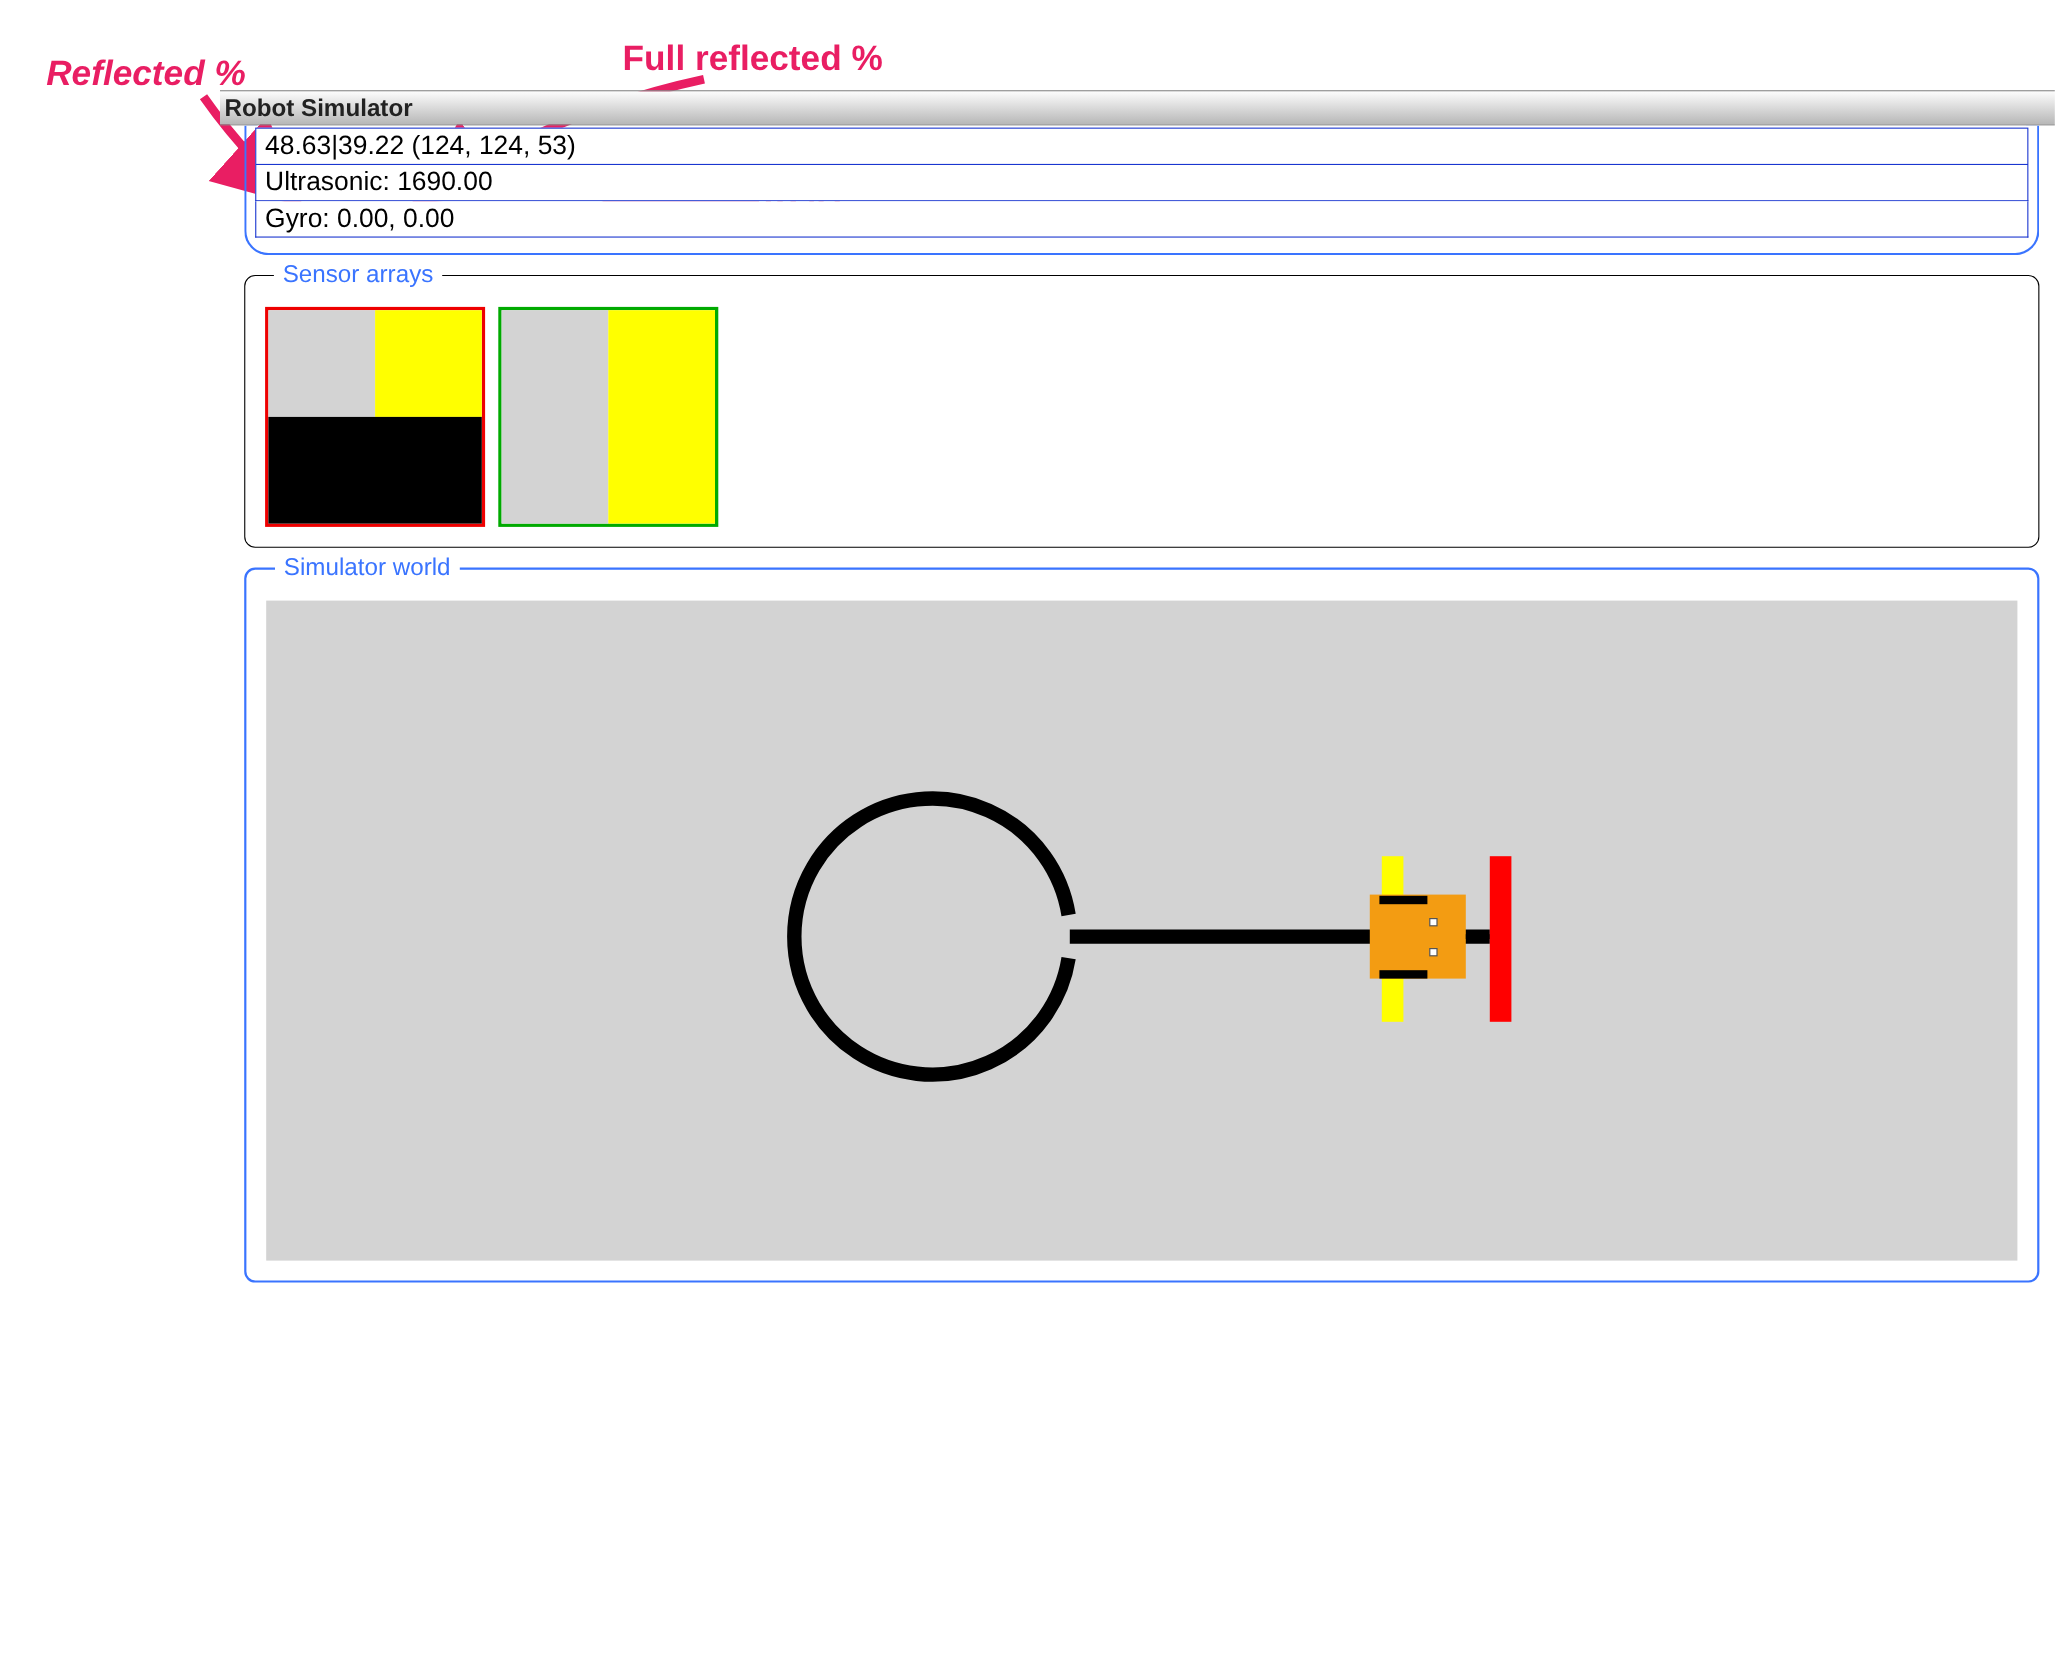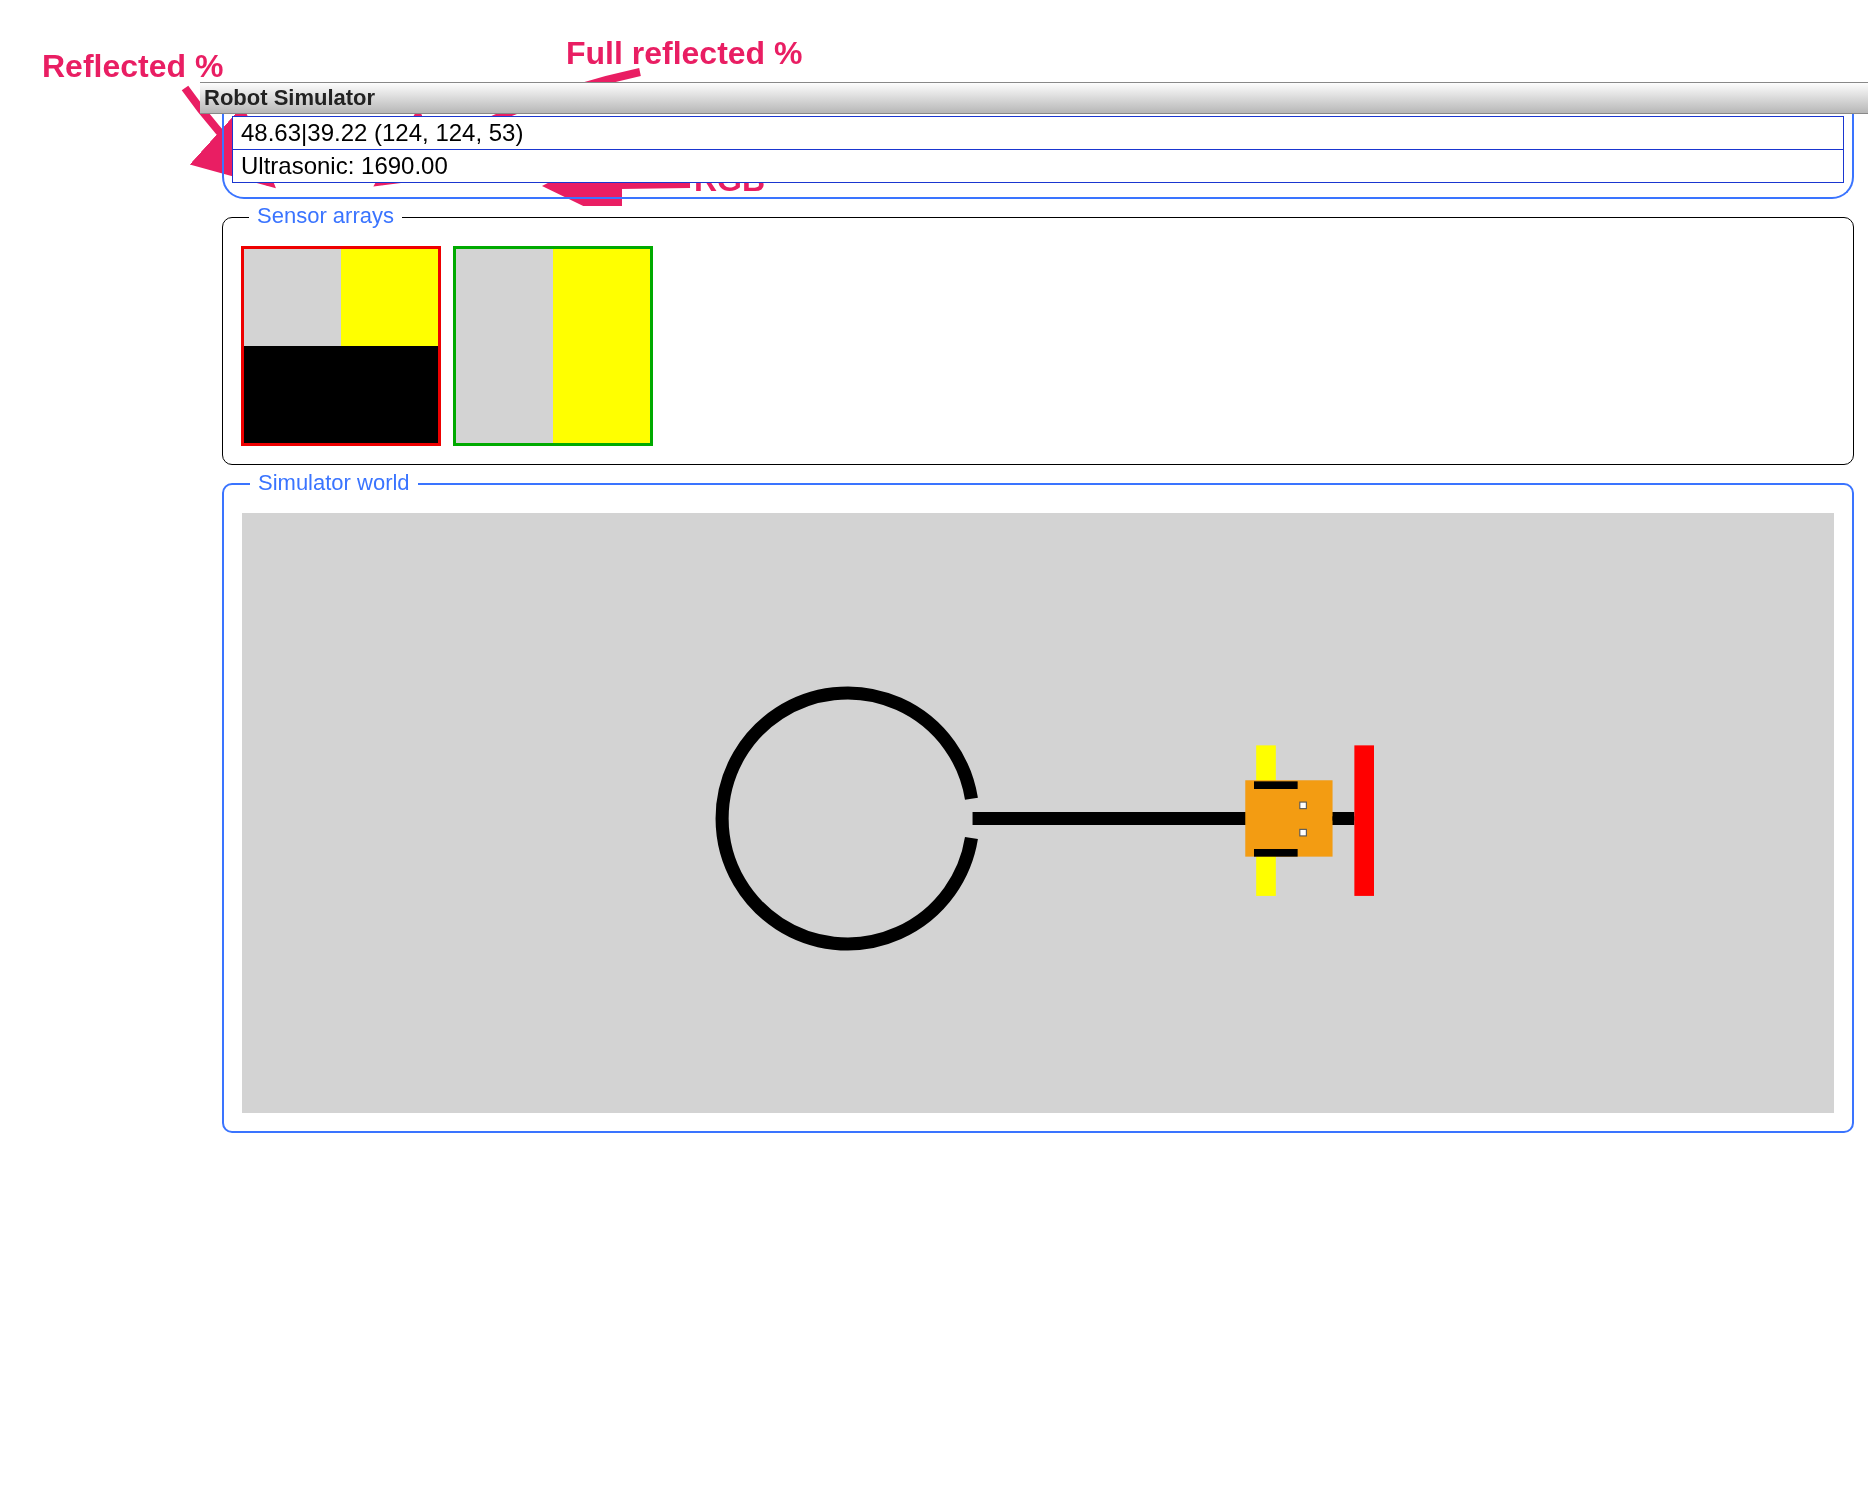--- a/index.html
+++ b/index.html
@@ -96,21 +96,21 @@
       width: 100%;
       height: 600px;
       position: relative;
     }
     .big-canvas { width: 100%; height: 100%; }
 
   </style>
 </head>
 <body>
 
-<div class="anno" style="top:48px; left:42px;">Reflected %</div>
+<div class="anno" style="top:48px; left:42px;font-style:italic;">Reflected %</div>
 <div class="anno" style="top:35px; left:566px;text-align:center;">Full reflected %</div>
 <div class="anno" style="top:162px; left:694px;">RGB</div>
 
 <svg class="anno-arrow" style="top:68px;left:180px" width="110" height="130" viewBox="0 0 110 130">
   <defs>
       <marker id="ah1" markerWidth="12" markerHeight="12" refX="9" refY="5" orient="auto">
         <path d="M0,0 L10,5 L0,10 Z" fill="#E91E63"></path>
       </marker>
     </defs>
   <path d="M5 20 Q40 70 90 115" stroke="#E91E63" stroke-width="8" fill="none" marker-end="url(#ah1)"></path>
@@ -134,20 +134,21 @@
 
 <div class="titlebar">
   <span>Robot Simulator</span>
 </div>
 
 <div class="frame">
 
   <div class="readings-box">
     <div class="reading-row first">48.63|39.22 (124, 124, 53)</div>
     <div class="reading-row">Ultrasonic: 1690.00</div>
+    <div class="reading-row">Gyro: 0.00, 0.00</div>
   </div>
 
   <div class="fset">
     <div class="fset-legend">Sensor arrays</div>
     <div class="sensor-row">
       <div class="sensor-tile red" id="tile1">
           <div class="cell" style="left: 0%; top: 0%; width: 50%; height: 50%; background: rgb(211, 211, 211);"></div>
           <div class="cell" style="left: 50%; top: 0%; width: 50%; height: 50%; background: rgb(255, 255, 0);"></div>
           <div class="cell" style="left: 0%; top: 50%; width: 100%; height: 50%; background: rgb(0, 0, 0);"></div>
         </div>

